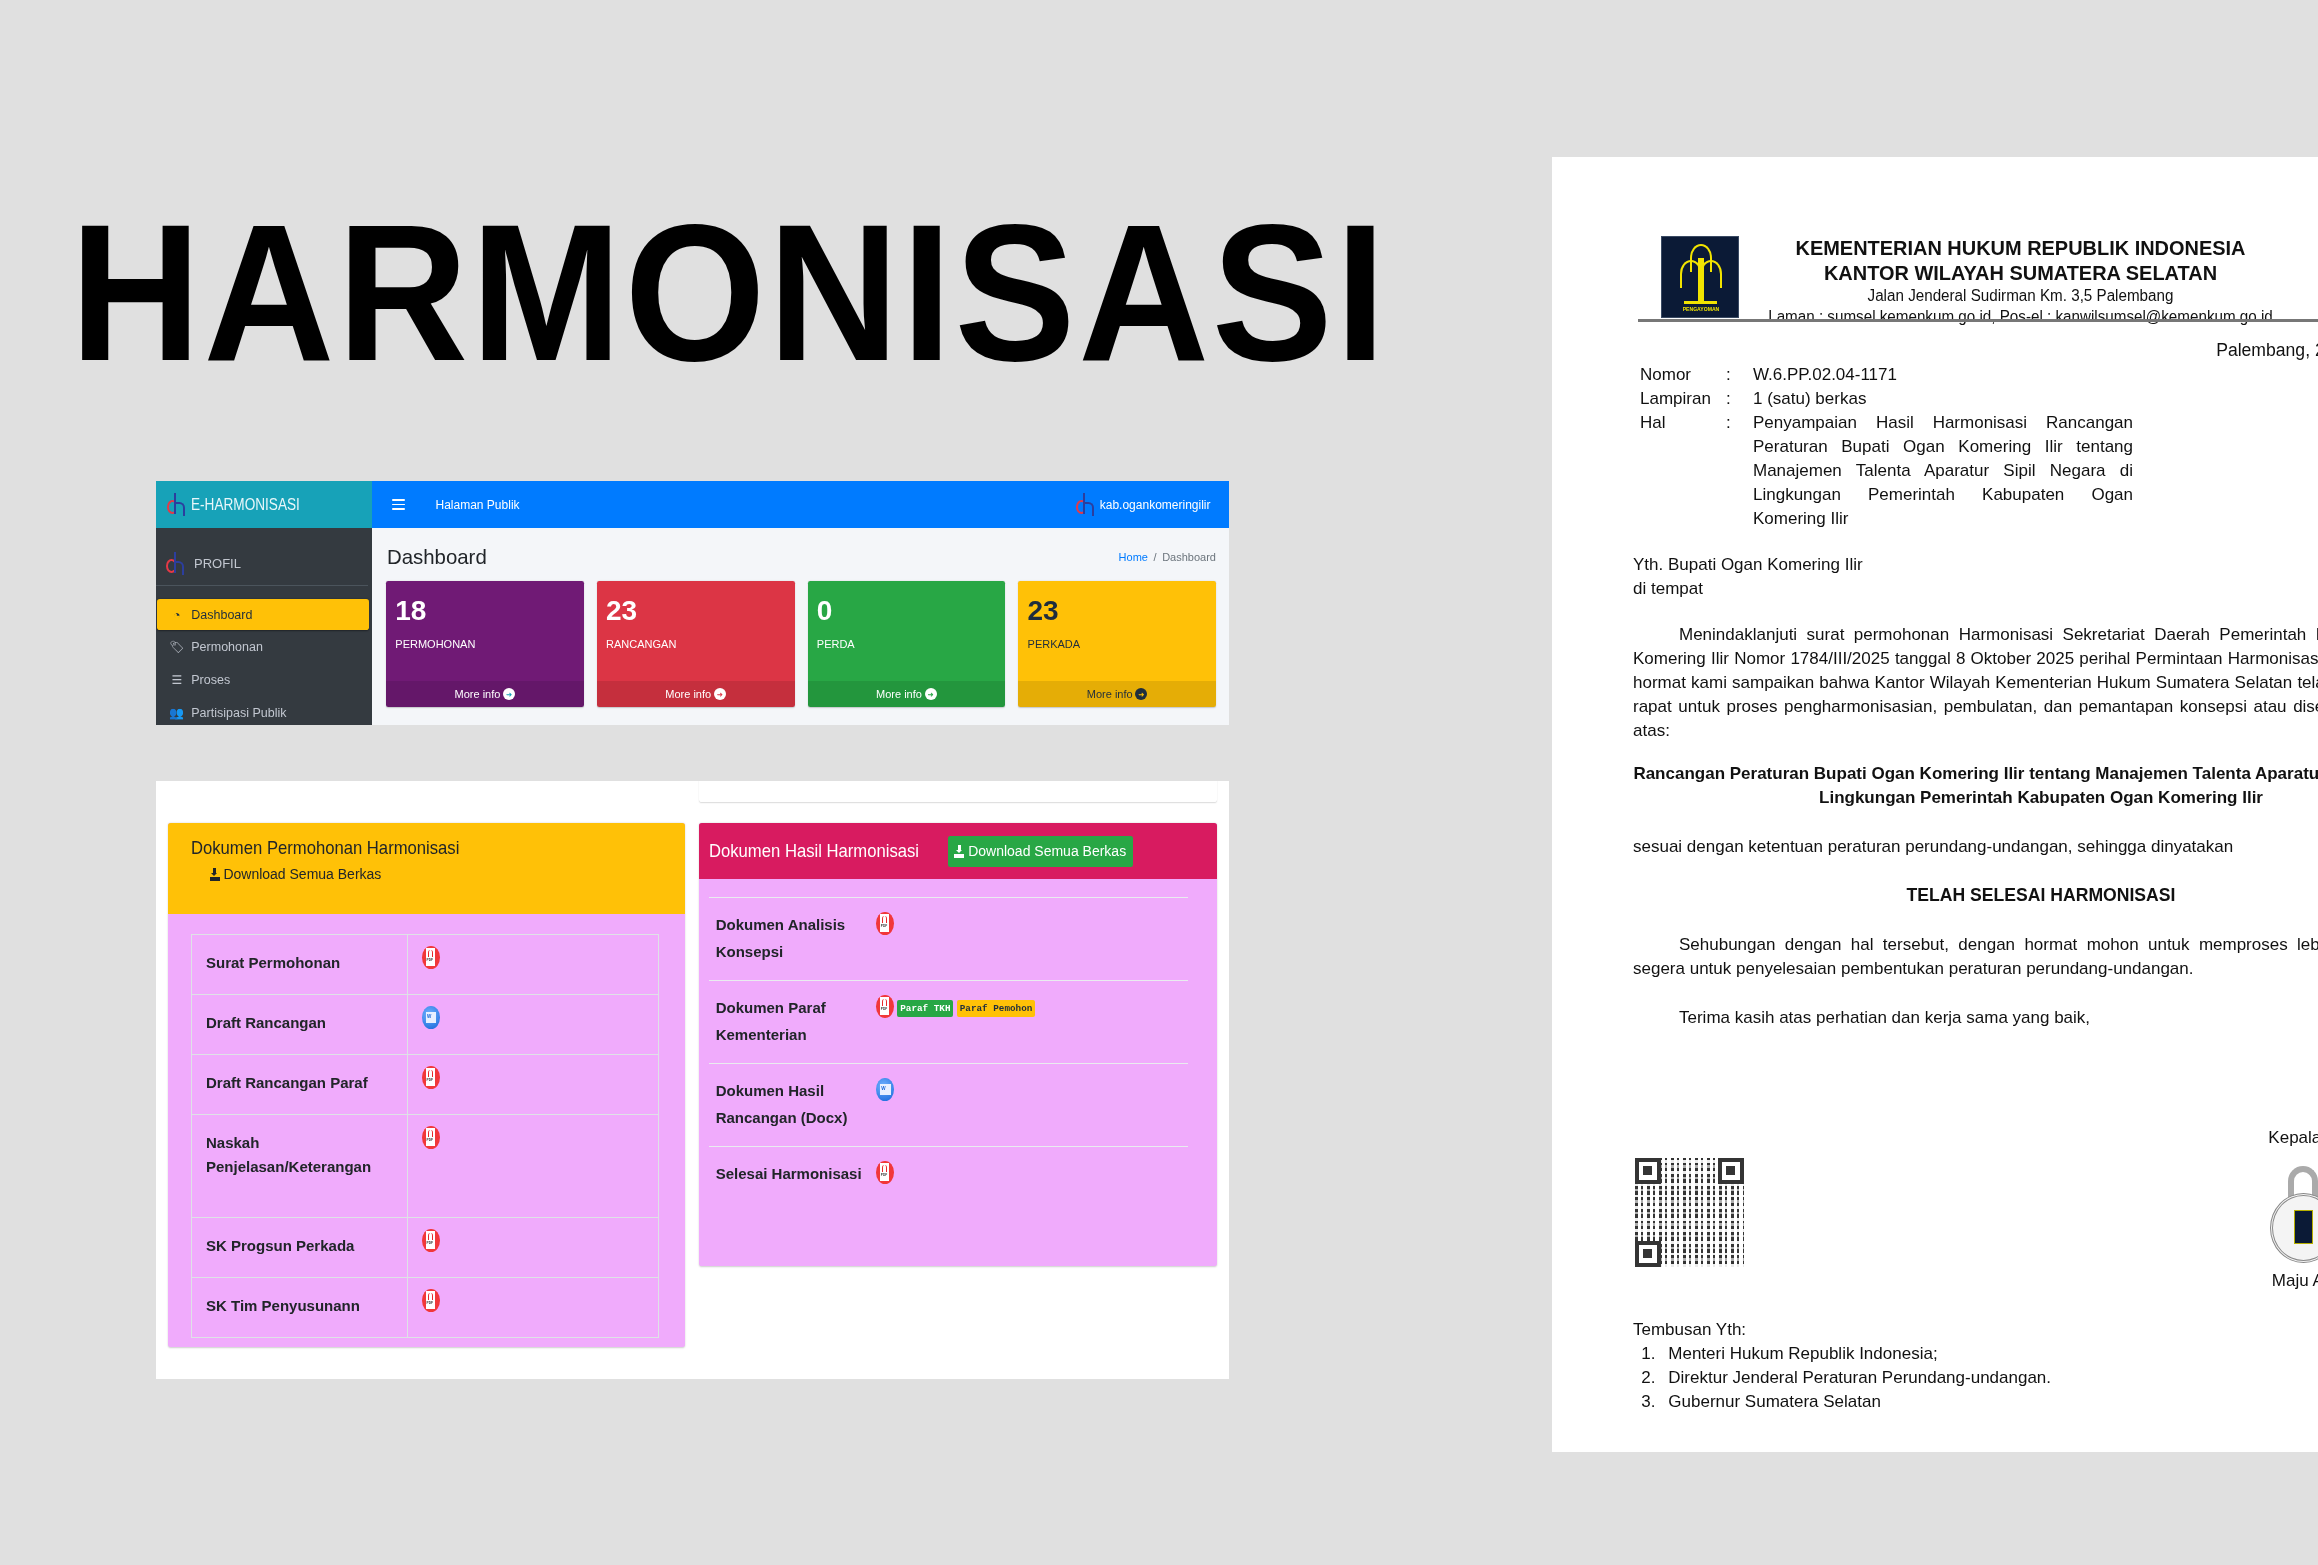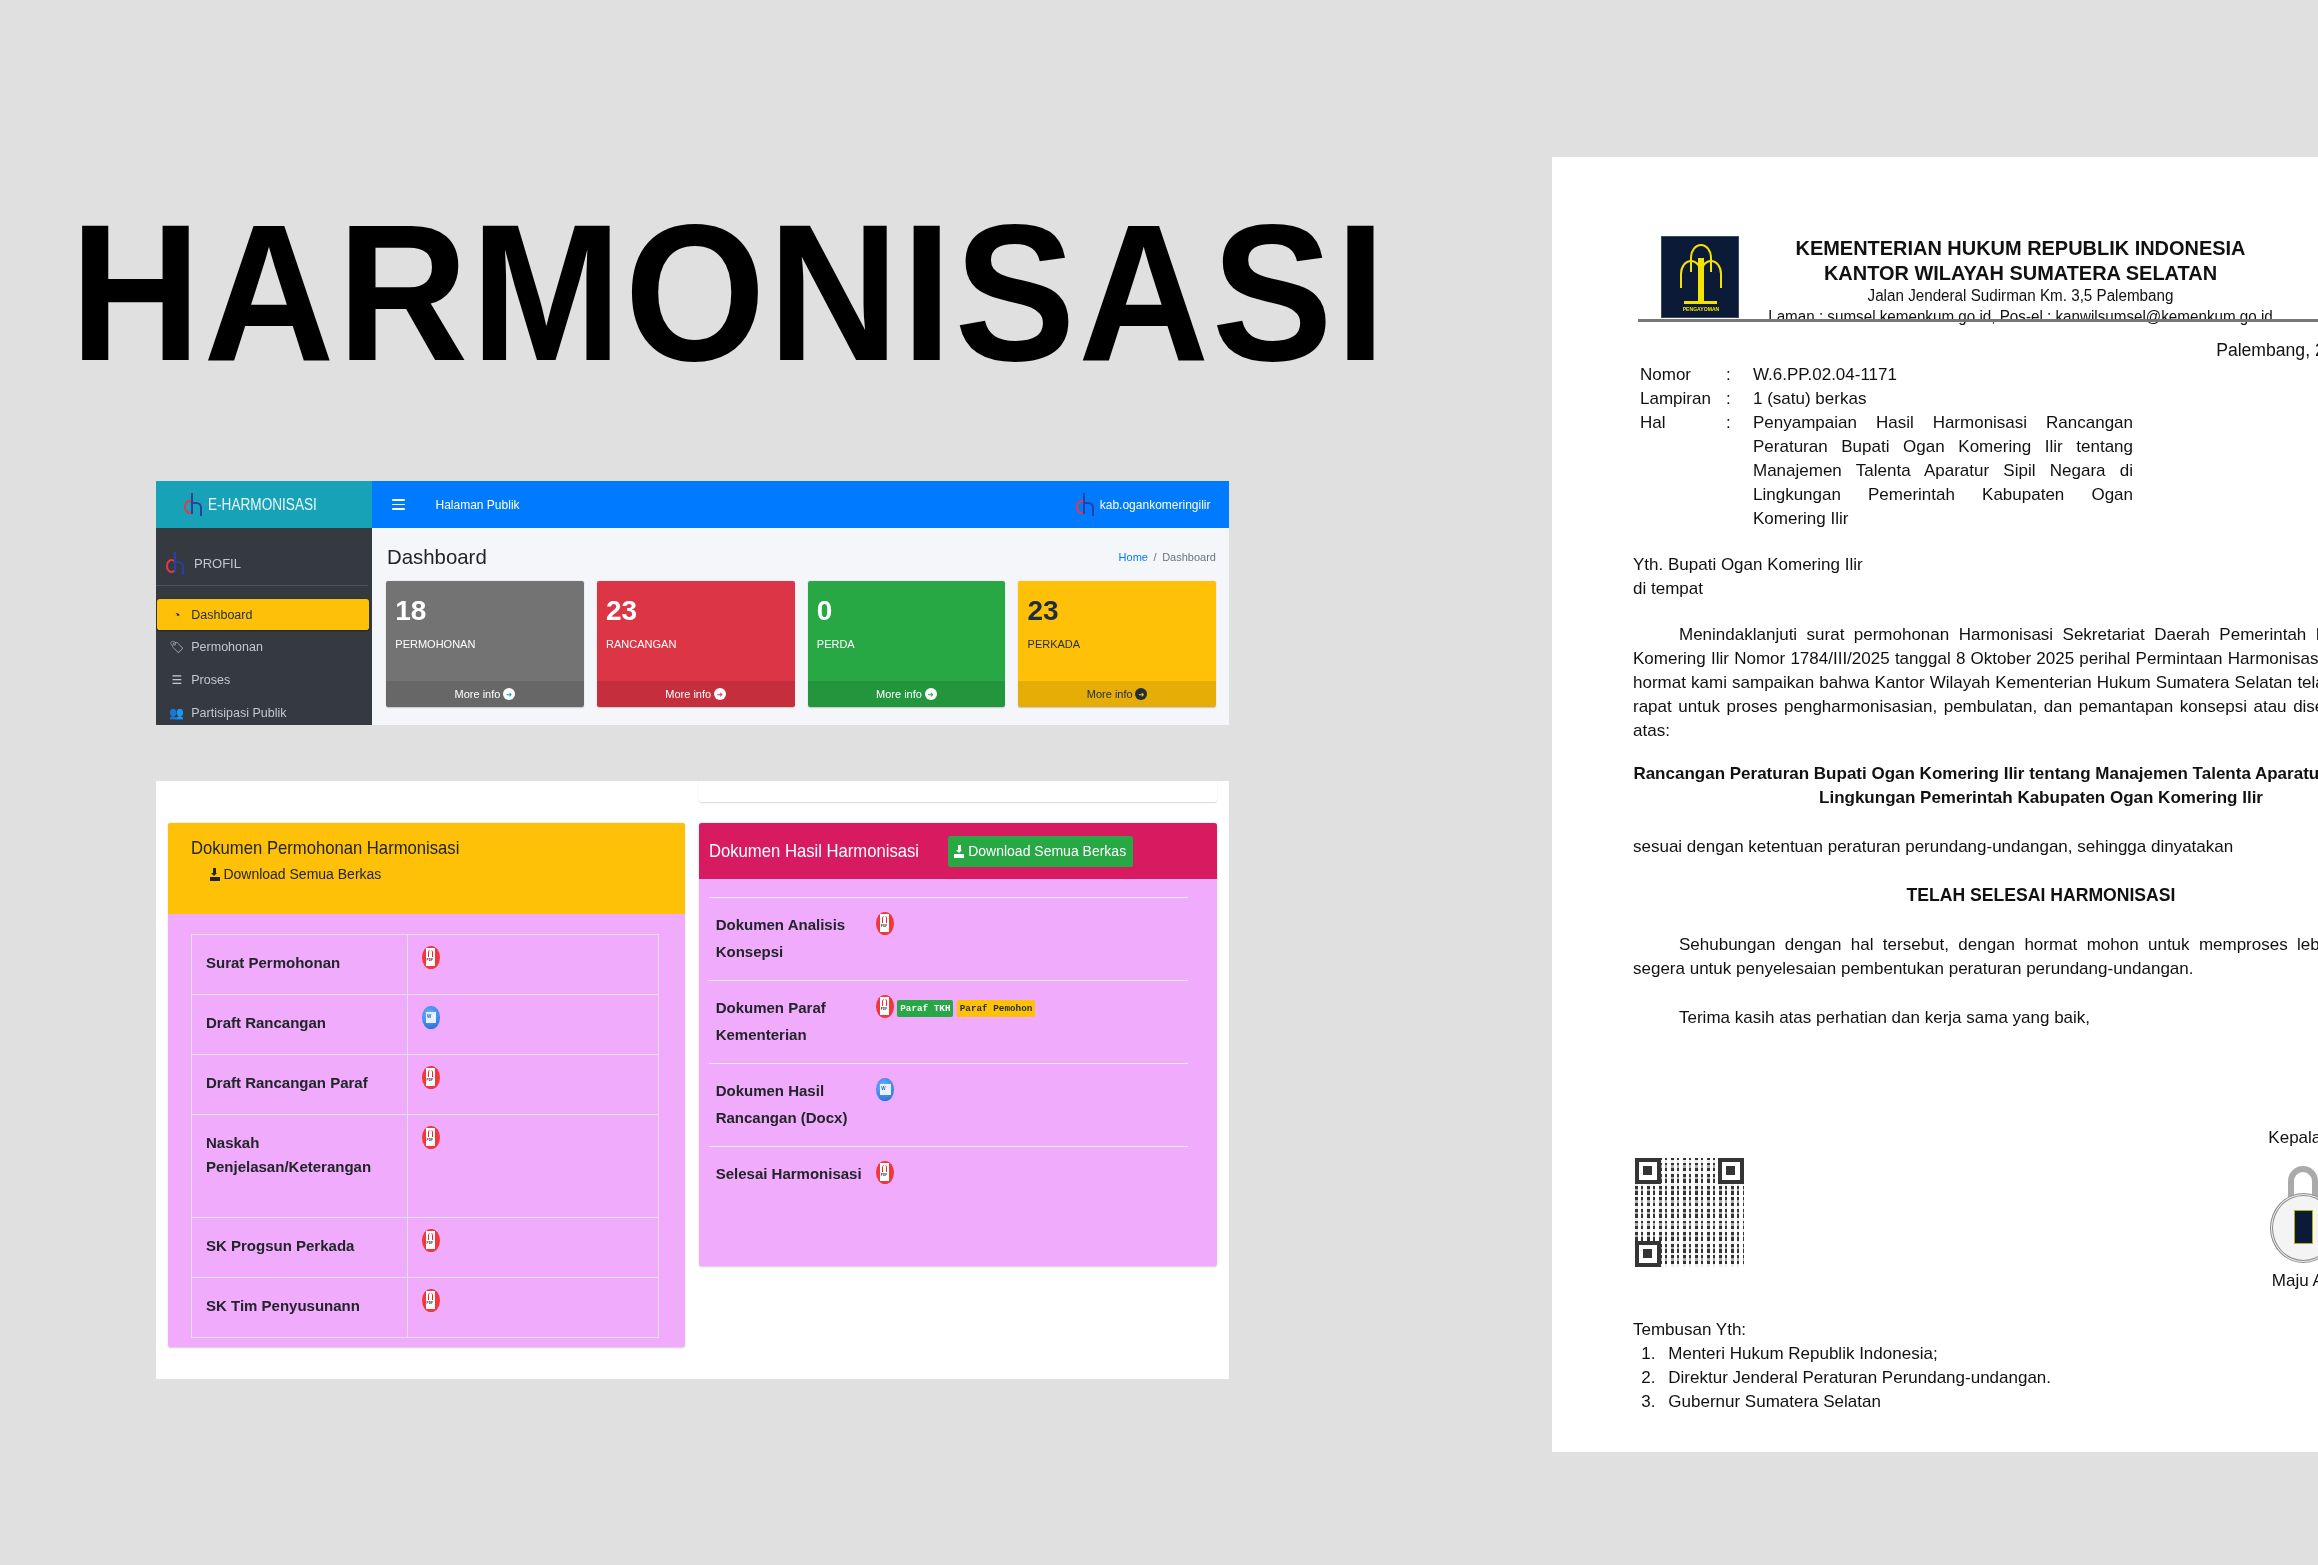--- a/index.html
+++ b/index.html
@@ -10,21 +10,21 @@
   .big-title {
     position: absolute; left: 70px; top: 195px;
     font-family: "Liberation Sans", sans-serif; font-weight: 700;
     font-size: 195px; line-height: 1; color: #000;
     letter-spacing: 2.8px;
     transform: scaleX(0.93); transform-origin: left top;
   }
 
   
   .dash { position: absolute; left: 156px; top: 481px; width: 1073px; height: 244px; background: #f4f6f9; overflow: hidden; }
-  .dash .brand { position: absolute; left: 0; top: 0; width: 216px; height: 47px; background: #17a2b8; display: flex; align-items: center; padding-left: 28px; }
+  .dash .brand { position: absolute; left: 0; top: 0; width: 216px; height: 47px; background: #17a2b8; display: flex; align-items: center; padding-left: 11px; }
   .dash .topbar { position: absolute; left: 216px; top: 0; right: 0; height: 47px; background: #007bff; display: flex; align-items: center; }
   .logo-eh { width: 17.6px; height: 23px; position: relative; flex: none; }
   .logo-eh .e { position: absolute; left: 0; top: 6.5px; width: 11px; height: 14px; border: 2.8px solid #e63946; border-radius: 50%; border-right-color: transparent; }
   .logo-eh .h { position: absolute; left: 7.4px; top: 0; width: 9.3px; height: 21.3px; border-left: 2.8px solid #2c3e9e; }
   .logo-eh .h::after { content: ""; position: absolute; left: 0; top: 9.3px; width: 6.5px; height: 12px; border: 2.8px solid #2c3e9e; border-left: none; border-bottom: none; border-radius: 0 5.6px 0 0; }
   .brand-text { color: #e8f7fa; font-size: 16px; margin-left: 6.5px; font-family: "Liberation Sans", sans-serif; transform: scaleX(0.85); transform-origin: left; white-space: nowrap; }
   .hamburger { width: 13px; height: 10.2px; margin-left: 19.5px; display: flex; flex-direction: column; justify-content: space-between; }
   .hamburger span { display: block; height: 1.9px; background: #fff; border-radius: 0.9px; }
   .topbar-link { color: #fff; font-size: 12px; margin-left: 31px; white-space: nowrap; }
   .topbar-right { margin-left: auto; margin-right: 18.5px; display: flex; align-items: center; }
@@ -43,21 +43,21 @@
   .crumb { position: absolute; right: 13px; top: 23px; font-size: 11px; color: #6c757d; }
   .crumb .home { color: #007bff; }
   .crumb .sep { margin: 0 5.6px; }
   .cards { position: absolute; left: 14px; top: 53px; right: 13px; display: flex; gap: 13px; }
   .card { flex: 1; height: 126px; border-radius: 2.3px; position: relative; color: #fff; box-shadow: 0 0.5px 1.4px rgba(0,0,0,.2); overflow: hidden; }
   .card .num { position: absolute; left: 9.3px; top: 14px; font-size: 28px; font-weight: 700; }
   .card .lbl { position: absolute; left: 9.3px; top: 57px; font-size: 11px; }
   .card .more { position: absolute; left: 0; right: 0; bottom: 0; height: 26px; display: flex; align-items: center; justify-content: center; font-size: 11px; background: rgba(0,0,0,.1); }
   .card .more .arrow { display: inline-flex; width: 12px; height: 12px; border-radius: 50%; background: currentColor; margin-left: 2.8px; align-items: center; justify-content: center; }
   .card .more .arrow::after { content: "➜"; font-size: 7.4px; }
-  .card.teal { background: #737373; } .card.teal .arrow::after { color: #17a2b8; }
+  .card.teal { background: #701a75; } .card.teal .arrow::after { color: #17a2b8; }
   .card.red { background: #dc3545; } .card.red .arrow::after { color: #dc3545; }
   .card.green { background: #28a745; } .card.green .arrow::after { color: #28a745; }
   .card.yellow { background: #ffc107; color: #1f2d3d; } .card.yellow .arrow::after { color: #ffc107; }
 
   
   .docs { position: absolute; left: 156px; top: 781px; width: 1073px; height: 598px; background: #fff; overflow: hidden; }
   .docs .edge-card { position: absolute; left: 543px; top: 0; width: 518px; height: 21px; border-radius: 0 0 2.8px 2.8px; box-shadow: 0 0.9px 1.4px rgba(0,0,0,.15); }
   .panel { position: absolute; background: #f0abfc; border-radius: 2.8px; box-shadow: 0 0.5px 1.9px rgba(0,0,0,.2); overflow: hidden; }
   .panel-left { left: 12px; top: 42px; width: 517px; height: 524px; }
   .panel-right { left: 543px; top: 42px; width: 518px; height: 443px; }

